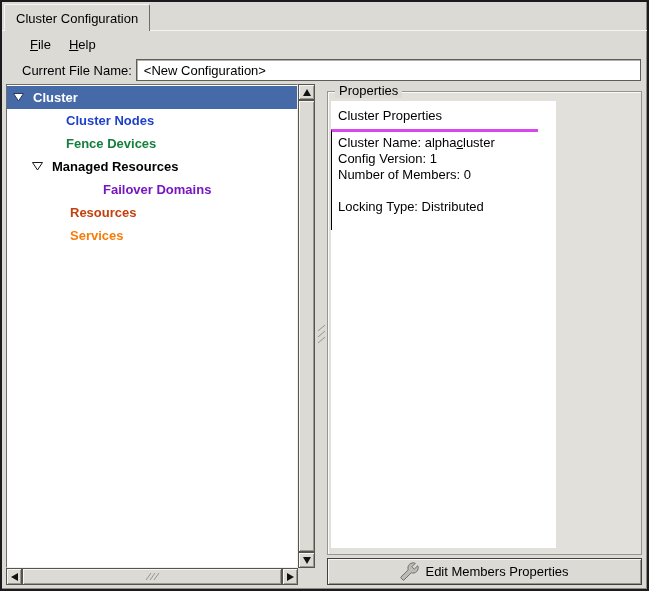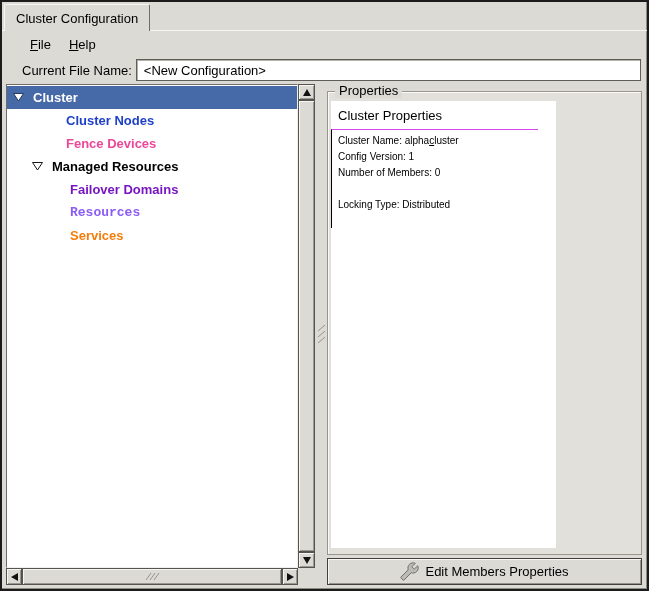--- a/index.html
+++ b/index.html
@@ -91,23 +91,23 @@
     padding:9px 6px 6px 3px;
   }
   .frame-label {
     position:absolute; top:-9px; left:7px;
     background:#dcdad5; padding:0 4px; font-size:13px;text-align:center;
   }
   .content-box { width:225px; height:100%; background:#fff; overflow:hidden; }
   .props-heading { font-size:13px; padding:7px 0 6px 7px; }
   .props-block {
     width:207px;
-    border-top:1px solid #d946ef; border-left:1px solid #000;
+    border-top:3px solid #d946ef; border-left:1px solid #000;
     padding:3px 0 15px 6px;
-    font-size:10px; line-height:16px;
+    font-size:13px; line-height:16px;
   }
   .props-line { min-height:16px; white-space:nowrap; }
   .props-line.spaced { margin-top:16px; }
   
   .edit-btn {
     height:27px; flex:none; margin-top:3px;
     background:#dcdad5;
     border:1px solid #43413d;
     box-shadow: inset 1px 1px 0 #f7f6f4, inset -1px -1px 0 #96938c;
     display:flex; align-items:center; justify-content:center; gap:6px;
@@ -149,38 +149,38 @@
                 </svg>
             </span>
             <span style="color: rgb(255, 255, 255);">Cluster</span>
           </div>
 
           <div class="tree-row ind1">
             <span style="color: rgb(30, 63, 200);">Cluster Nodes</span>
           </div>
 
           <div class="tree-row ind1">
-            <span style="color: #ec4899;">Fence Devices</span>
+            <span style="color: #15803d;">Fence Devices</span>
           </div>
 
           <div class="tree-row ind1x">
             <span class="expander">
               <svg width="13" height="11" viewBox="0 0 13 11">
                   <path d="M1.5 1.5 L11.5 1.5 L6.5 9 Z" fill="#ffffff" stroke="#1a1a1a" stroke-width="1"></path>
                 </svg>
             </span>
             <span style="color: rgb(0, 0, 0);">Managed Resources</span>
           </div>
 
           <div class="tree-row ind2">
-            <span style="color: rgb(119, 22, 193);">Failover Domains</span>
+            <span style="color: rgb(119, 22, 193); margin-left: 33px;">Failover Domains</span>
           </div>
 
           <div class="tree-row ind2">
-            <span style="color: #8b5cf6; font-family: Liberation Mono, monospace;">Resources</span>
+            <span style="color: #c2410c;">Resources</span>
           </div>
 
           <div class="tree-row ind2">
             <span style="color: rgb(245, 125, 12);">Services</span>
           </div>
 
         </div>
 
         <div class="vscroll">
           <div class="sb-btn">

